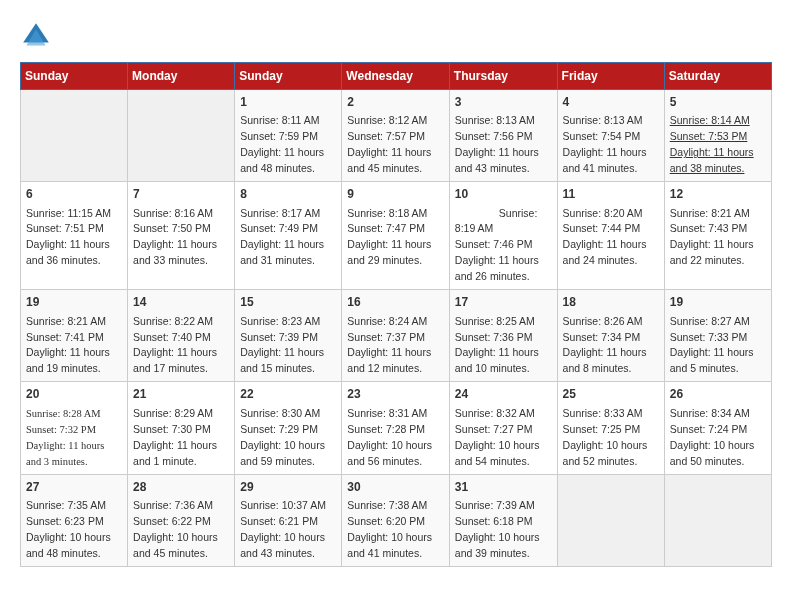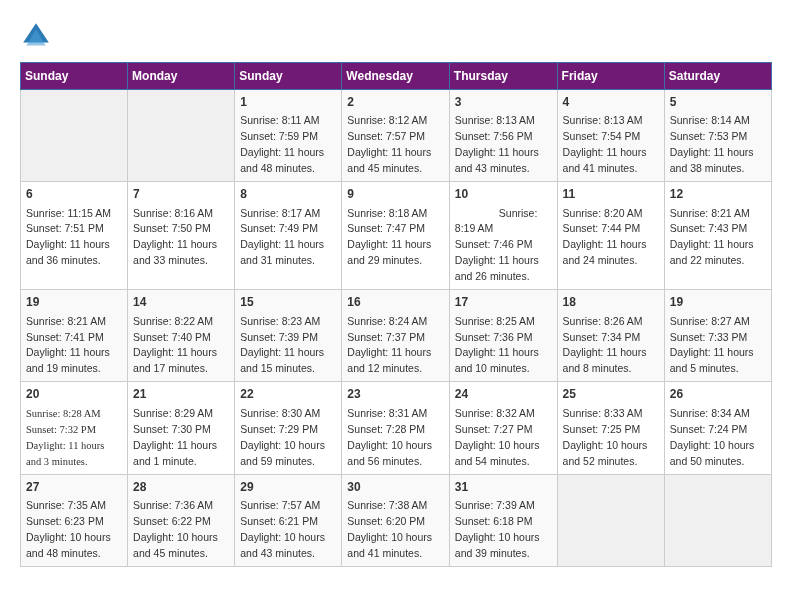--- a/index.html
+++ b/index.html
@@ -42,21 +42,21 @@
     .location {
       font-size: 15px;
       color: #555;
     }
     .calendar {
       width: 100%;
       border-collapse: collapse;
       font-size: 11px;
     }
     .calendar thead tr th {
-      background-color: #701a75;
+      background-color: #b91c1c;
       color: #fff;
       padding: 6px 4px;
       text-align: left;
       font-size: 12px;
       font-weight: bold;
       border: 1px solid #3a6fa8;
     }
     .calendar tbody tr td {
       border: 1px solid #ccc;
       vertical-align: top;
@@ -127,21 +127,21 @@
 Daylight: 11 hours and 48 minutes.</span></td>
         <td><span class="day-number">2</span><span class="day-info" style="white-space: pre-line;">Sunrise: 8:12 AM
 Sunset: 7:57 PM
 Daylight: 11 hours and 45 minutes.</span></td>
         <td><span class="day-number">3</span><span class="day-info" style="white-space: pre-line;">Sunrise: 8:13 AM
 Sunset: 7:56 PM
 Daylight: 11 hours and 43 minutes.</span></td>
         <td><span class="day-number">4</span><span class="day-info" style="white-space: pre-line;">Sunrise: 8:13 AM
 Sunset: 7:54 PM
 Daylight: 11 hours and 41 minutes.</span></td>
-        <td><span class="day-number">5</span><span class="day-info" style="white-space: pre-line;">Sunrise: 8:14 AM
+        <td><span class="day-number">5</span><span class="day-info" style="white-space: pre-line; text-decoration: underline;">Sunrise: 8:14 AM
 Sunset: 7:53 PM
 Daylight: 11 hours and 38 minutes.</span></td>
       </tr>
       <tr>
         <td><span class="day-number">6</span><span class="day-info" style="white-space: pre-line;">Sunrise: 11:15 AM
 Sunset: 7:51 PM
 Daylight: 11 hours and 36 minutes.</span></td>
         <td><span class="day-number">7</span><span class="day-info" style="white-space: pre-line;">Sunrise: 8:16 AM
 Sunset: 7:50 PM
 Daylight: 11 hours and 33 minutes.</span></td>
@@ -207,21 +207,21 @@
 Sunset: 7:24 PM
 Daylight: 10 hours and 50 minutes.</span></td>
       </tr>
       <tr>
         <td><span class="day-number">27</span><span class="day-info" style="white-space: pre-line;">Sunrise: 7:35 AM
 Sunset: 6:23 PM
 Daylight: 10 hours and 48 minutes.</span></td>
         <td><span class="day-number">28</span><span class="day-info" style="white-space: pre-line;">Sunrise: 7:36 AM
 Sunset: 6:22 PM
 Daylight: 10 hours and 45 minutes.</span></td>
-        <td><span class="day-number">29</span><span class="day-info" style="white-space: pre-line;">Sunrise: 7:57 AM
+        <td><span class="day-number">29</span><span class="day-info" style="white-space: pre-line;">Sunrise: 10:37 AM
 Sunset: 6:21 PM
 Daylight: 10 hours and 43 minutes.</span></td>
         <td><span class="day-number">30</span><span class="day-info" style="white-space: pre-line;">Sunrise: 7:38 AM
 Sunset: 6:20 PM
 Daylight: 10 hours and 41 minutes.</span></td>
         <td><span class="day-number">31</span><span class="day-info" style="white-space: pre-line;">Sunrise: 7:39 AM
 Sunset: 6:18 PM
 Daylight: 10 hours and 39 minutes.</span></td>
         <td class="empty-cell"></td>
         <td class="empty-cell"></td>

